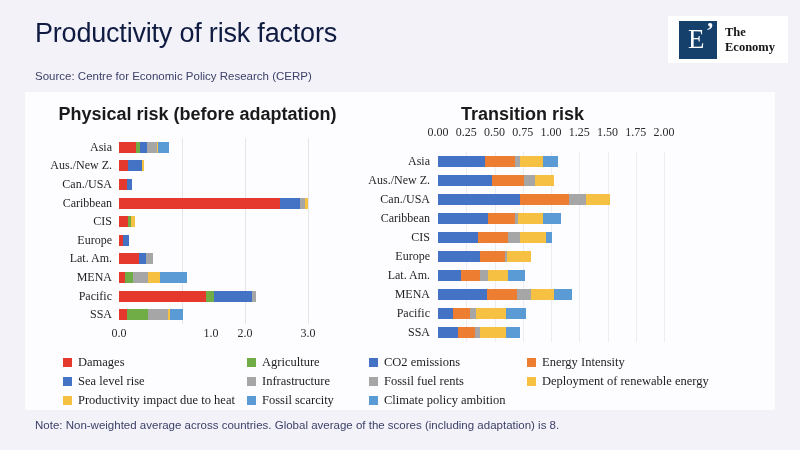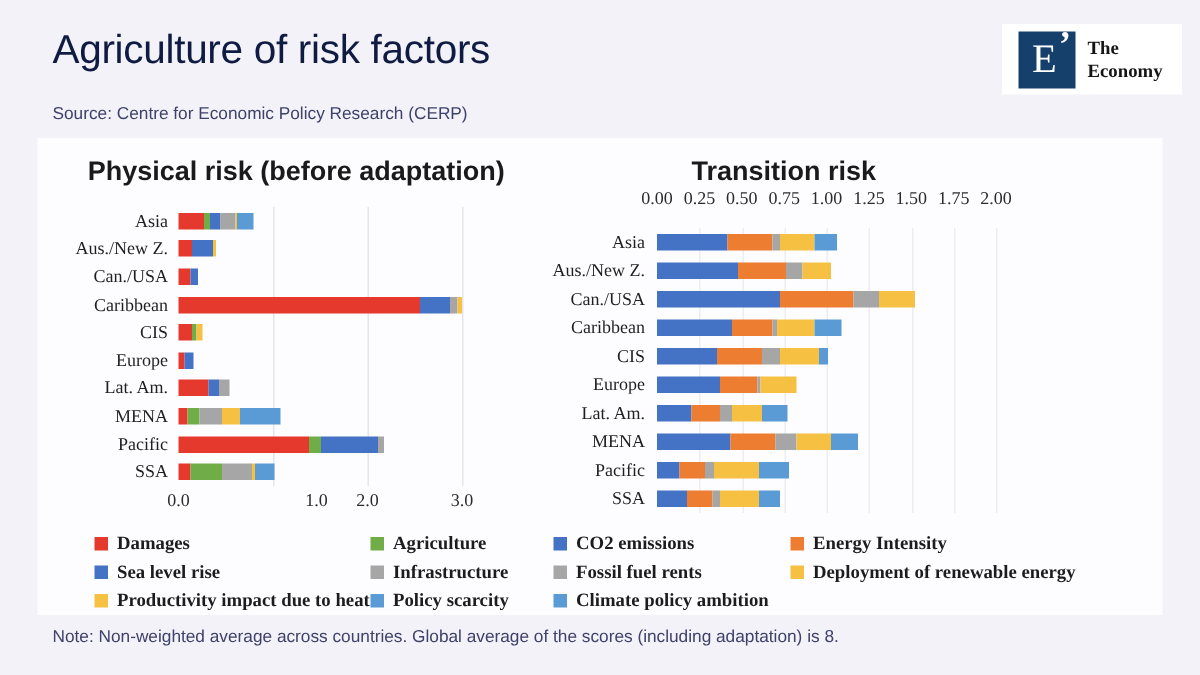--- a/index.html
+++ b/index.html
@@ -21,28 +21,28 @@
   .gridline{position:absolute;width:1px;}
   .tick{position:absolute;transform:translateX(-50%);font-family:"Liberation Serif",serif;font-size:12px;color:#2b2b2b;white-space:nowrap;}
   .row{position:absolute;left:0;width:100%;}
   .row-label{position:absolute;left:0;top:0;height:100%;display:flex;align-items:center;justify-content:flex-end;font-family:"Liberation Serif",serif;font-size:12px;color:#1f1f1f;white-space:nowrap;}
   .track{position:absolute;display:flex;}
   .seg{flex:none;height:100%;}
   .legend{position:absolute;}
   #legend0{left:63px;top:353px;width:300px;height:58px;}
   #legend1{left:369px;top:353px;width:330px;height:58px;}
   .leg-col{position:absolute;top:0;}
-  .leg-item{display:flex;align-items:center;height:19px;font-family:"Liberation Serif",serif;font-size:12.5px;font-weight:700;color:#1c1c1c;white-space:nowrap;}
+  .leg-item{display:flex;align-items:center;height:19px;font-family:"Liberation Serif",serif;font-size:12.5px;font-weight:400;color:#1c1c1c;white-space:nowrap;}
   .swatch{width:9px;height:9px;margin-right:6px;flex:none;}
 </style>
 </head>
 <body>
 
 <div class="slide">
-  <div class="page-title">Agriculture of risk factors</div>
+  <div class="page-title">Productivity of risk factors</div>
   <div class="source">Source: Centre for Economic Policy Research (CERP)</div>
 
   <div class="logo">
     <div class="logo-mark">
       <span class="letter">E</span>
       <span class="quote">’</span>
     </div>
     <div class="logo-text">
       <span>The</span>
       <span>Economy</span>
@@ -286,21 +286,21 @@
         <div class="leg-item">
           <div class="swatch" style="background: rgb(112, 173, 71);"></div>
           <span>Agriculture</span>
         </div>
         <div class="leg-item">
           <div class="swatch" style="background: rgb(166, 166, 166);"></div>
           <span>Infrastructure</span>
         </div>
         <div class="leg-item">
           <div class="swatch" style="background: rgb(91, 155, 213);"></div>
-          <span>Policy scarcity</span>
+          <span>Fossil scarcity</span>
         </div>
       </div>
     </div>
   <div id="legend1" class="legend">
       <div class="leg-col" style="left: 0px;">
         <div class="leg-item">
           <div class="swatch" style="background: rgb(68, 114, 196);"></div>
           <span>CO2 emissions</span>
         </div>
         <div class="leg-item">

